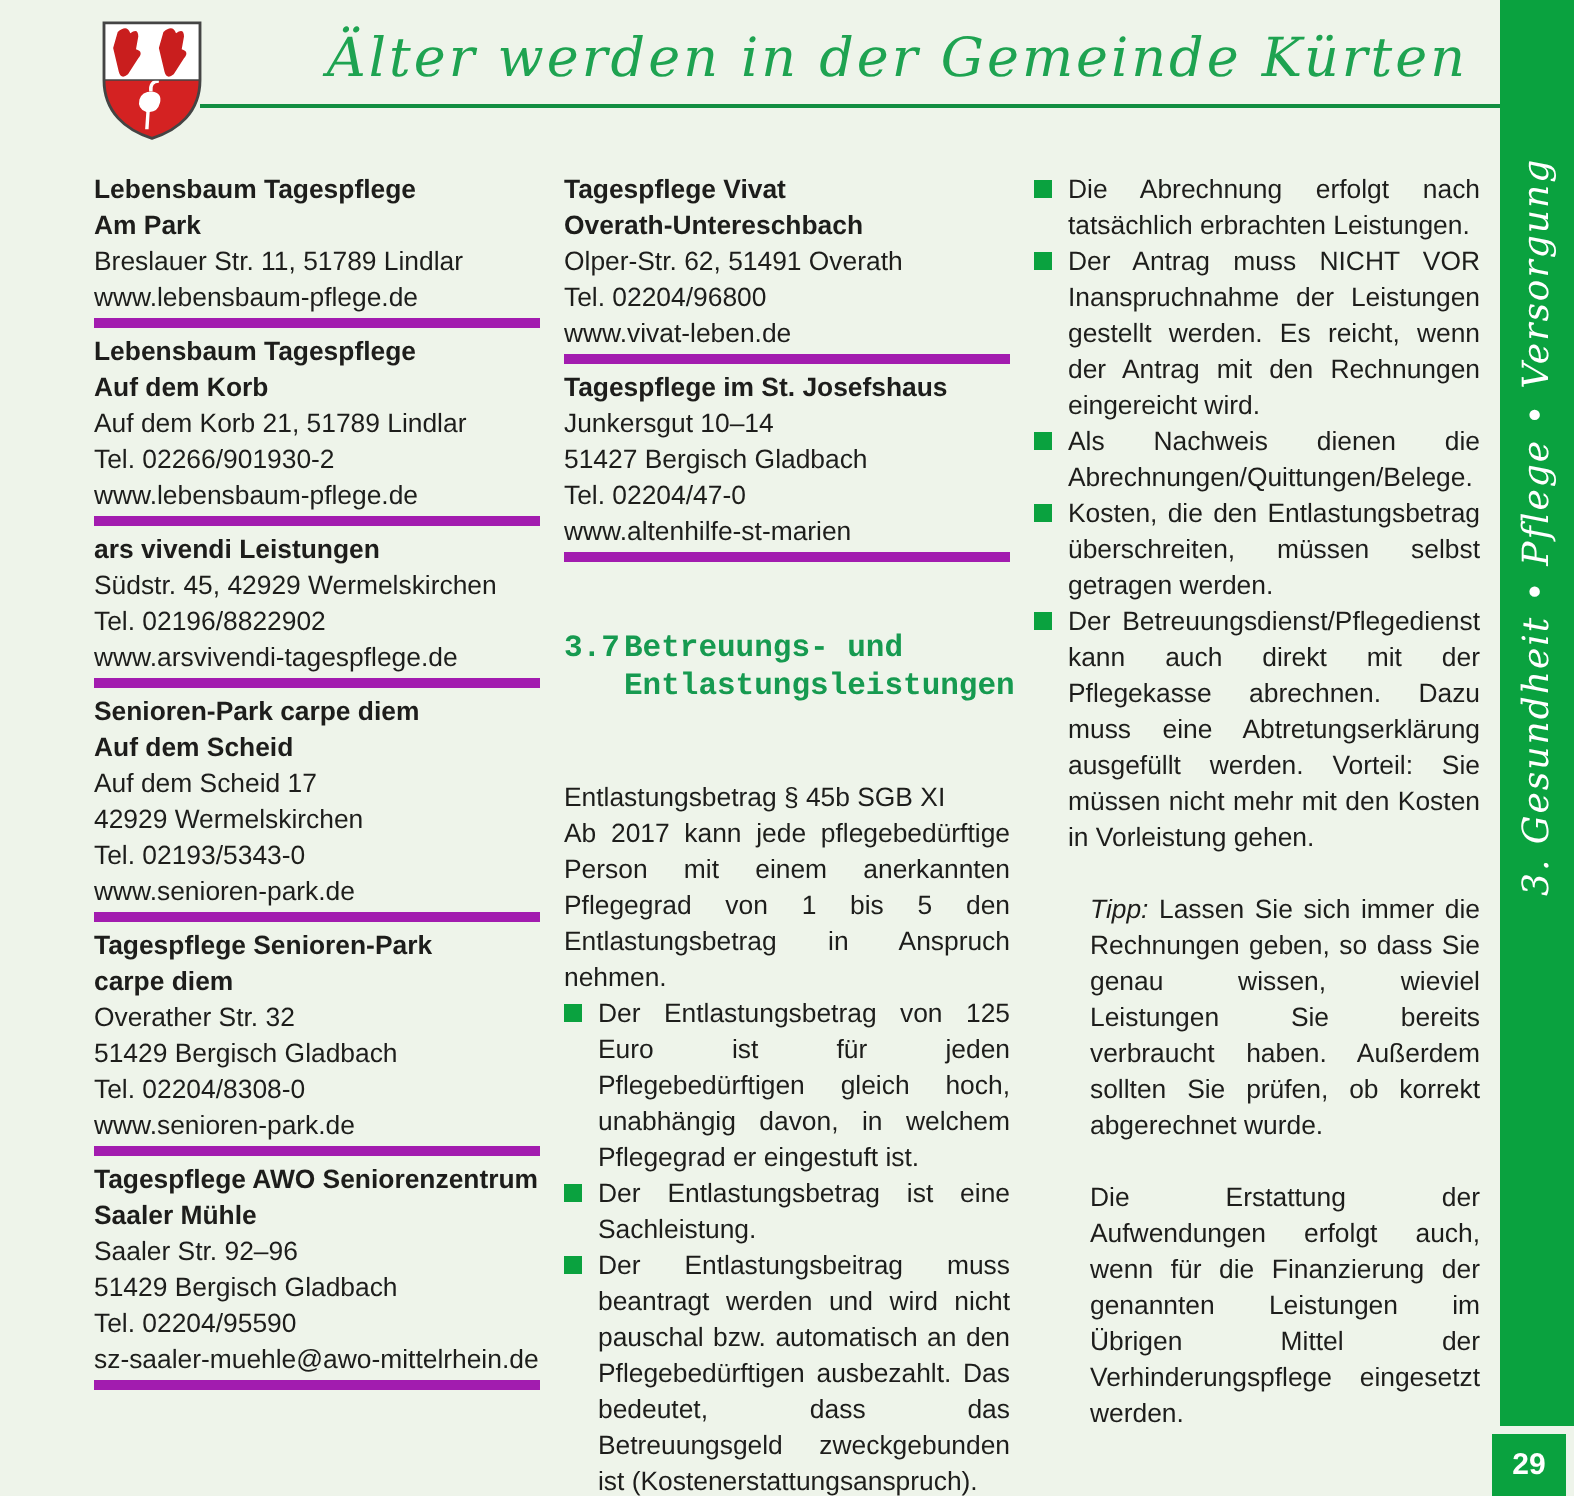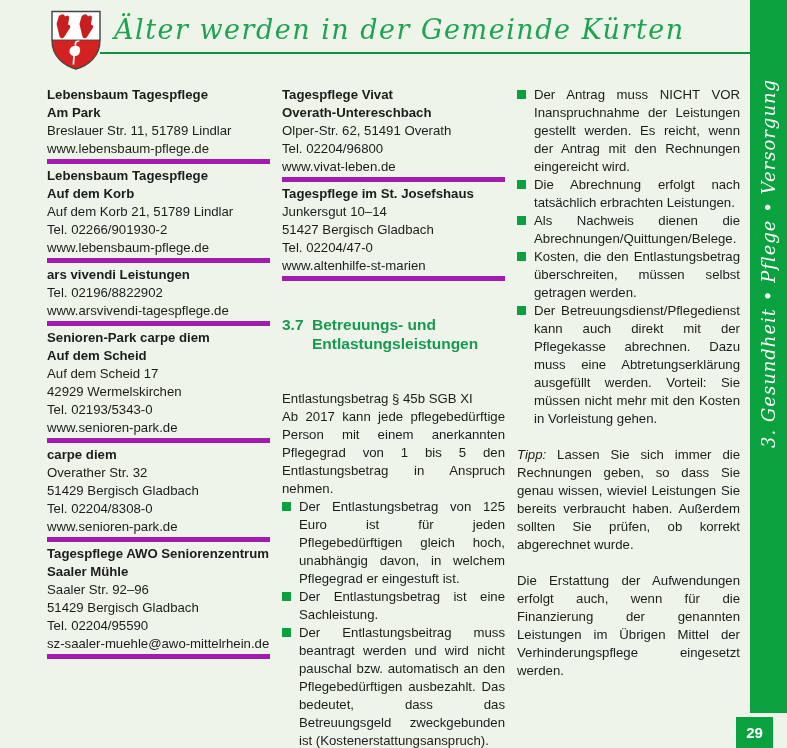--- a/index.html
+++ b/index.html
@@ -7,52 +7,52 @@
     position:relative; width:787px; height:748px;
     background:#eef4ea; overflow:hidden;
     font-family:"Liberation Sans", sans-serif;
     color:#1d1d1b;
   }
   
   .logo{position:absolute; left:44px; top:8px; width:64px; height:64px;}
   .title{
     position:absolute; left:114px; top:14px; width:620px;
     font-family:"DejaVu Serif", cursive; font-style:italic;
-    font-size:27px; letter-spacing:1.5px; color:#1ea351; white-space:nowrap;
+    font-size:27px; letter-spacing:1.5px; color:#1ea351; white-space:nowrap;text-align:right;
   }
   .title-rule{position:absolute; left:100px; top:52px; width:650px; height:2px; background:#128e41;}
   
   .side-bar{position:absolute; right:0; top:0; width:37px; height:713px; background:#0aa23f;}
   .side-text{
     position:absolute; left:758px; top:448px; width:385px; height:24px;
     transform:rotate(-90deg); transform-origin:0 0;
     font-family:"DejaVu Serif", cursive; font-style:italic;
     font-size:18px; letter-spacing:1px; color:#ffffff; white-space:nowrap;
   }
   .page-num{
-    position:absolute; right:14px; top:717px; width:37px; height:31px; background:#0aa23f;
+    position:absolute; right:4px; top:717px; width:37px; height:31px; background:#0aa23f;
     display:flex; align-items:center; justify-content:center;
     color:#fff; font-weight:bold; font-size:15px;
   }
   
   .content{
     position:absolute; left:47px; top:86px; width:694px;
     display:grid; grid-template-columns:223px 223px 223px; column-gap:12px;
     font-size:13.2px; line-height:18px;
   }
   .entry{border-bottom:5px solid #a21caf; padding-bottom:1px; margin-bottom:3px;}
   .entry .nm{font-weight:bold;}
   .entry .ln{}
   .entry .lk{}
   
-  .sec-head{display:flex; margin-top:34px; color:#169a50; font-weight:bold; font-size:15.5px; line-height:19px;}
+  .sec-head{display:flex; margin-top:34px; color:#169a50; font-weight:bold; font-size:15.5px; line-height:19px;font-family:Liberation Mono, monospace;}
   .sec-head .no{width:30px; flex:none;}
   .sub-head{font-weight:normal; margin-top:37px;}
   .para{text-align:justify;}
-  .gap-m{margin-top:18px;}
+  .gap-m{margin-top:18px;margin-left:28px;}
   .bullet{position:relative; padding-left:17px; text-align:justify;}
   .bullet .sq{position:absolute; left:0; top:4px; width:9px; height:9px; background:#0aa23f;}
   .it{font-style:italic;}
 </style>
 </head>
 <body>
 
 <div class="page">
 
   <svg class="logo" viewBox="0 0 100 112" xmlns="http://www.w3.org/2000/svg">
@@ -90,32 +90,34 @@
       </div>
       <div class="entry">
         <div class="nm">Lebensbaum Tagespflege</div>
         <div class="nm">Auf dem Korb</div>
         <div class="ln">Auf dem Korb 21, 51789 Lindlar</div>
         <div class="ln">Tel. 02266/901930-2</div>
         <div class="lk">www.lebensbaum-pflege.de</div>
       </div>
       <div class="entry">
         <div class="nm">ars vivendi Leistungen</div>
+        <div class="ln">Südstr. 45, 42929 Wermelskirchen</div>
         <div class="ln">Tel. 02196/8822902</div>
         <div class="lk">www.arsvivendi-tagespflege.de</div>
       </div>
       <div class="entry">
         <div class="nm">Senioren-Park carpe diem</div>
         <div class="nm">Auf dem Scheid</div>
         <div class="ln">Auf dem Scheid 17</div>
         <div class="ln">42929 Wermelskirchen</div>
         <div class="ln">Tel. 02193/5343-0</div>
         <div class="lk">www.senioren-park.de</div>
       </div>
       <div class="entry">
+        <div class="nm">Tagespflege Senioren-Park</div>
         <div class="nm">carpe diem</div>
         <div class="ln">Overather Str. 32</div>
         <div class="ln">51429 Bergisch Gladbach</div>
         <div class="ln">Tel. 02204/8308-0</div>
         <div class="lk">www.senioren-park.de</div>
       </div>
       <div class="entry">
         <div class="nm">Tagespflege AWO Seniorenzentrum</div>
         <div class="nm">Saaler Mühle</div>
         <div class="ln">Saaler Str. 92–96</div>
@@ -162,25 +164,25 @@
       </div>
       <div class="bullet">
         <span class="sq"></span>
         <span>Der Entlastungsbeitrag muss beantragt werden und wird nicht pauschal bzw. automatisch an den Pflegebedürftigen ausbezahlt. Das bedeutet, dass das Betreuungsgeld zweckgebunden ist (Kostenerstattungsanspruch).</span>
       </div>
     </div>
 
     <div>
       <div class="bullet">
         <span class="sq"></span>
+        <span>Die Abrechnung erfolgt nach tatsächlich erbrachten Leistungen.</span>
+      </div>
+      <div class="bullet">
+        <span class="sq"></span>
         <span>Der Antrag muss NICHT VOR Inanspruchnahme der Leistungen gestellt werden. Es reicht, wenn der Antrag mit den Rechnungen eingereicht wird.</span>
-      </div>
-      <div class="bullet">
-        <span class="sq"></span>
-        <span>Die Abrechnung erfolgt nach tatsächlich erbrachten Leistungen.</span>
       </div>
       <div class="bullet">
         <span class="sq"></span>
         <span>Als Nachweis dienen die Abrechnungen/Quittungen/Belege.</span>
       </div>
       <div class="bullet">
         <span class="sq"></span>
         <span>Kosten, die den Entlastungsbetrag überschreiten, müssen selbst getragen werden.</span>
       </div>
       <div class="bullet">

